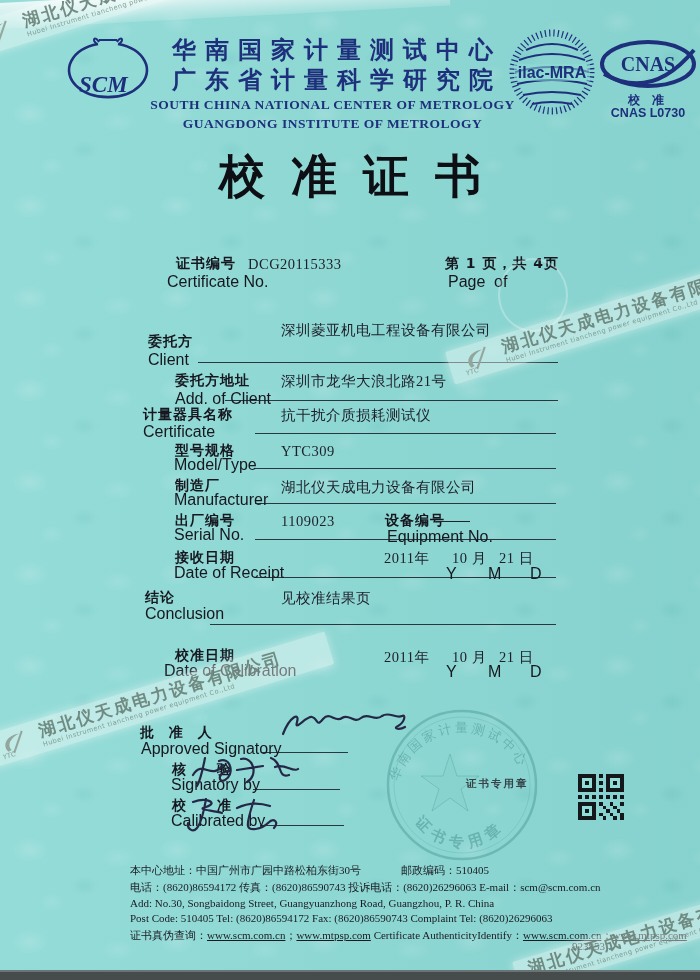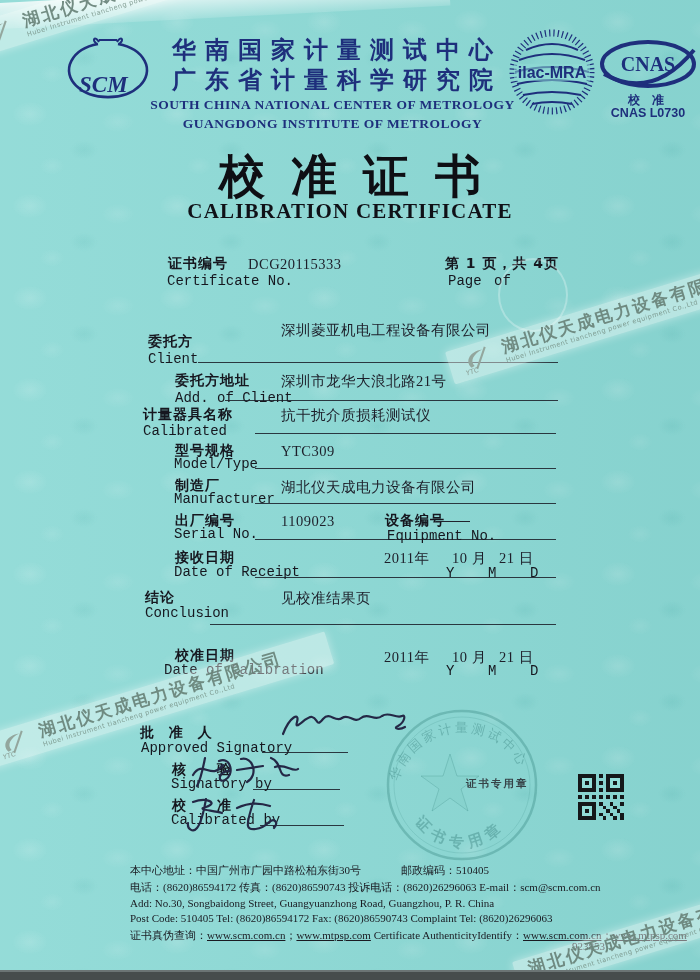--- a/index.html
+++ b/index.html
@@ -10,21 +10,21 @@
       linear-gradient(90deg, rgba(255,255,255,0.06), rgba(0,70,70,0.05) 97%),
       radial-gradient(ellipse 26px 18px at 30px 22px, rgba(255,255,255,0.14), transparent 70%),
       radial-gradient(ellipse 20px 14px at 84px 58px, rgba(60,165,160,0.12), transparent 70%),
       radial-gradient(ellipse 24px 15px at 118px 30px, rgba(255,255,255,0.10), transparent 70%),
       radial-gradient(ellipse 18px 13px at 52px 74px, rgba(255,255,255,0.09), transparent 70%);
     background-size:100% 100%,147px 92px,147px 92px,147px 92px,147px 92px;
   }
   .abs{position:absolute;}
   .navy{color:#1e2f7c;}
   .lab-cn{position:absolute;font-size:14px;font-weight:700;color:#16171f;letter-spacing:1px;white-space:nowrap;}
-  .lab-en{position:absolute;font-family:Liberation Mono, monospace;font-size:14px;color:#16171f;white-space:nowrap;}
+  .lab-en{position:absolute;font-family:Liberation Sans, sans-serif;font-size:16px;color:#16171f;white-space:nowrap;}
   .val{position:absolute;font-family:"Liberation Serif","DejaVu Serif",serif;font-size:14.5px;color:#1d1f2a;white-space:nowrap;letter-spacing:0.5px;}
   .ul{position:absolute;height:0;border-bottom:1.5px solid rgba(25,27,38,0.85);}
   .hdr-cn{position:absolute;left:160px;width:345px;text-align:center;font-size:24px;font-weight:700;color:#1e2f7c;letter-spacing:9px;text-indent:9px;white-space:nowrap;}
   .hdr-en{position:absolute;left:150px;width:365px;text-align:center;font-family:"Liberation Serif","DejaVu Serif",serif;font-weight:700;font-size:13.5px;color:#1e2f7c;letter-spacing:0.5px;white-space:nowrap;}
   .title-cn{position:absolute;left:0;top:146px;width:700px;text-align:center;font-family:"Liberation Serif","DejaVu Serif",serif;font-size:46px;font-weight:700;color:#0e0f14;letter-spacing:26px;text-indent:26px;white-space:nowrap;}
   .title-en{position:absolute;left:0;top:199px;width:700px;text-align:center;font-family:"Liberation Serif","DejaVu Serif",serif;font-size:21px;font-weight:700;color:#101117;letter-spacing:1.2px;white-space:nowrap;}
   .wm{position:absolute;display:flex;align-items:center;gap:8px;background:rgba(252,254,252,0.42);
       padding:3px 14px;transform-origin:left top;transform:rotate(-17deg);box-shadow:0 0 10px rgba(255,255,255,0.45);border-radius:2px;}
   .wm .wm-cn{font-size:17px;font-weight:700;color:rgba(104,130,120,0.92);letter-spacing:2.5px;white-space:nowrap;line-height:1.05;}
   .wm .wm-en{font-size:6.5px;color:rgba(118,146,136,0.88);letter-spacing:0.5px;white-space:nowrap;}
@@ -64,42 +64,41 @@
 
   <svg class="abs" style="left:598px;top:38px" width="100" height="52" viewBox="0 0 100 52">
     <ellipse cx="50" cy="26" rx="46" ry="22" fill="none" stroke="#1e2f7c" stroke-width="4"></ellipse>
     <path d="M6 36 C 38 54 68 46 96 12" fill="none" stroke="#1e2f7c" stroke-width="4"></path>
     <text x="50" y="33" text-anchor="middle" font-family="Liberation Serif, DejaVu Serif, serif" font-weight="bold" font-size="20" fill="#1e2f7c">CNAS</text>
   </svg>
   <div class="abs navy" style="left:600px;top:92px;width:96px;text-align:center;font-size:12px;font-weight:700;letter-spacing:4px;">校  准</div>
   <div class="abs navy" style="left:600px;top:106px;width:96px;text-align:center;font-size:12.5px;font-weight:700;font-family:'Liberation Sans','DejaVu Sans',sans-serif;">CNAS L0730</div>
 
   <div class="title-cn">校准证书</div>
-  <div class="title-en">CALIBRATION CERTIFICATE</div>
-
-  <div class="lab-cn" style="left:168px;top:255px">证书编号</div>
+
+  <div class="lab-cn" style="left:176px;top:255px">证书编号</div>
   <div class="lab-en" style="left:167px;top:273px">Certificate No.</div>
   <div class="val" style="left:248px;top:256px">DCG20115333</div>
   <div class="lab-cn" style="left:445px;top:255px">第 1 页，共 4页</div>
   <div class="lab-en" style="left:448px;top:273px">Page</div>
   <div class="lab-en" style="left:494px;top:273px">of</div>
   <div class="ghost"></div>
 
   <div class="lab-cn" style="left:148px;top:333px">委托方</div>
   <div class="lab-en" style="left:148px;top:351px">Client</div>
   <div class="val" style="left:281px;top:321px">深圳菱亚机电工程设备有限公司</div>
   <div class="ul" style="left:198px;top:362px;width:360px"></div>
 
   <div class="lab-cn" style="left:175px;top:372px">委托方地址</div>
   <div class="lab-en" style="left:175px;top:390px">Add. of Client</div>
   <div class="val" style="left:281px;top:372px">深圳市龙华大浪北路21号</div>
   <div class="ul" style="left:225px;top:400px;width:333px"></div>
 
   <div class="lab-cn" style="left:143px;top:406px">计量器具名称</div>
-  <div class="lab-en" style="left:143px;top:423px">Calibrated</div>
+  <div class="lab-en" style="left:143px;top:423px">Certificate</div>
   <div class="val" style="left:281px;top:406px">抗干扰介质损耗测试仪</div>
   <div class="ul" style="left:255px;top:433px;width:301px"></div>
 
   <div class="lab-cn" style="left:175px;top:442px">型号规格</div>
   <div class="lab-en" style="left:174px;top:456px">Model/Type</div>
   <div class="val" style="left:281px;top:443px">YTC309</div>
   <div class="ul" style="left:255px;top:468px;width:301px"></div>
 
   <div class="lab-cn" style="left:175px;top:477px">制造厂</div>
   <div class="lab-en" style="left:174px;top:491px">Manufacturer</div>

